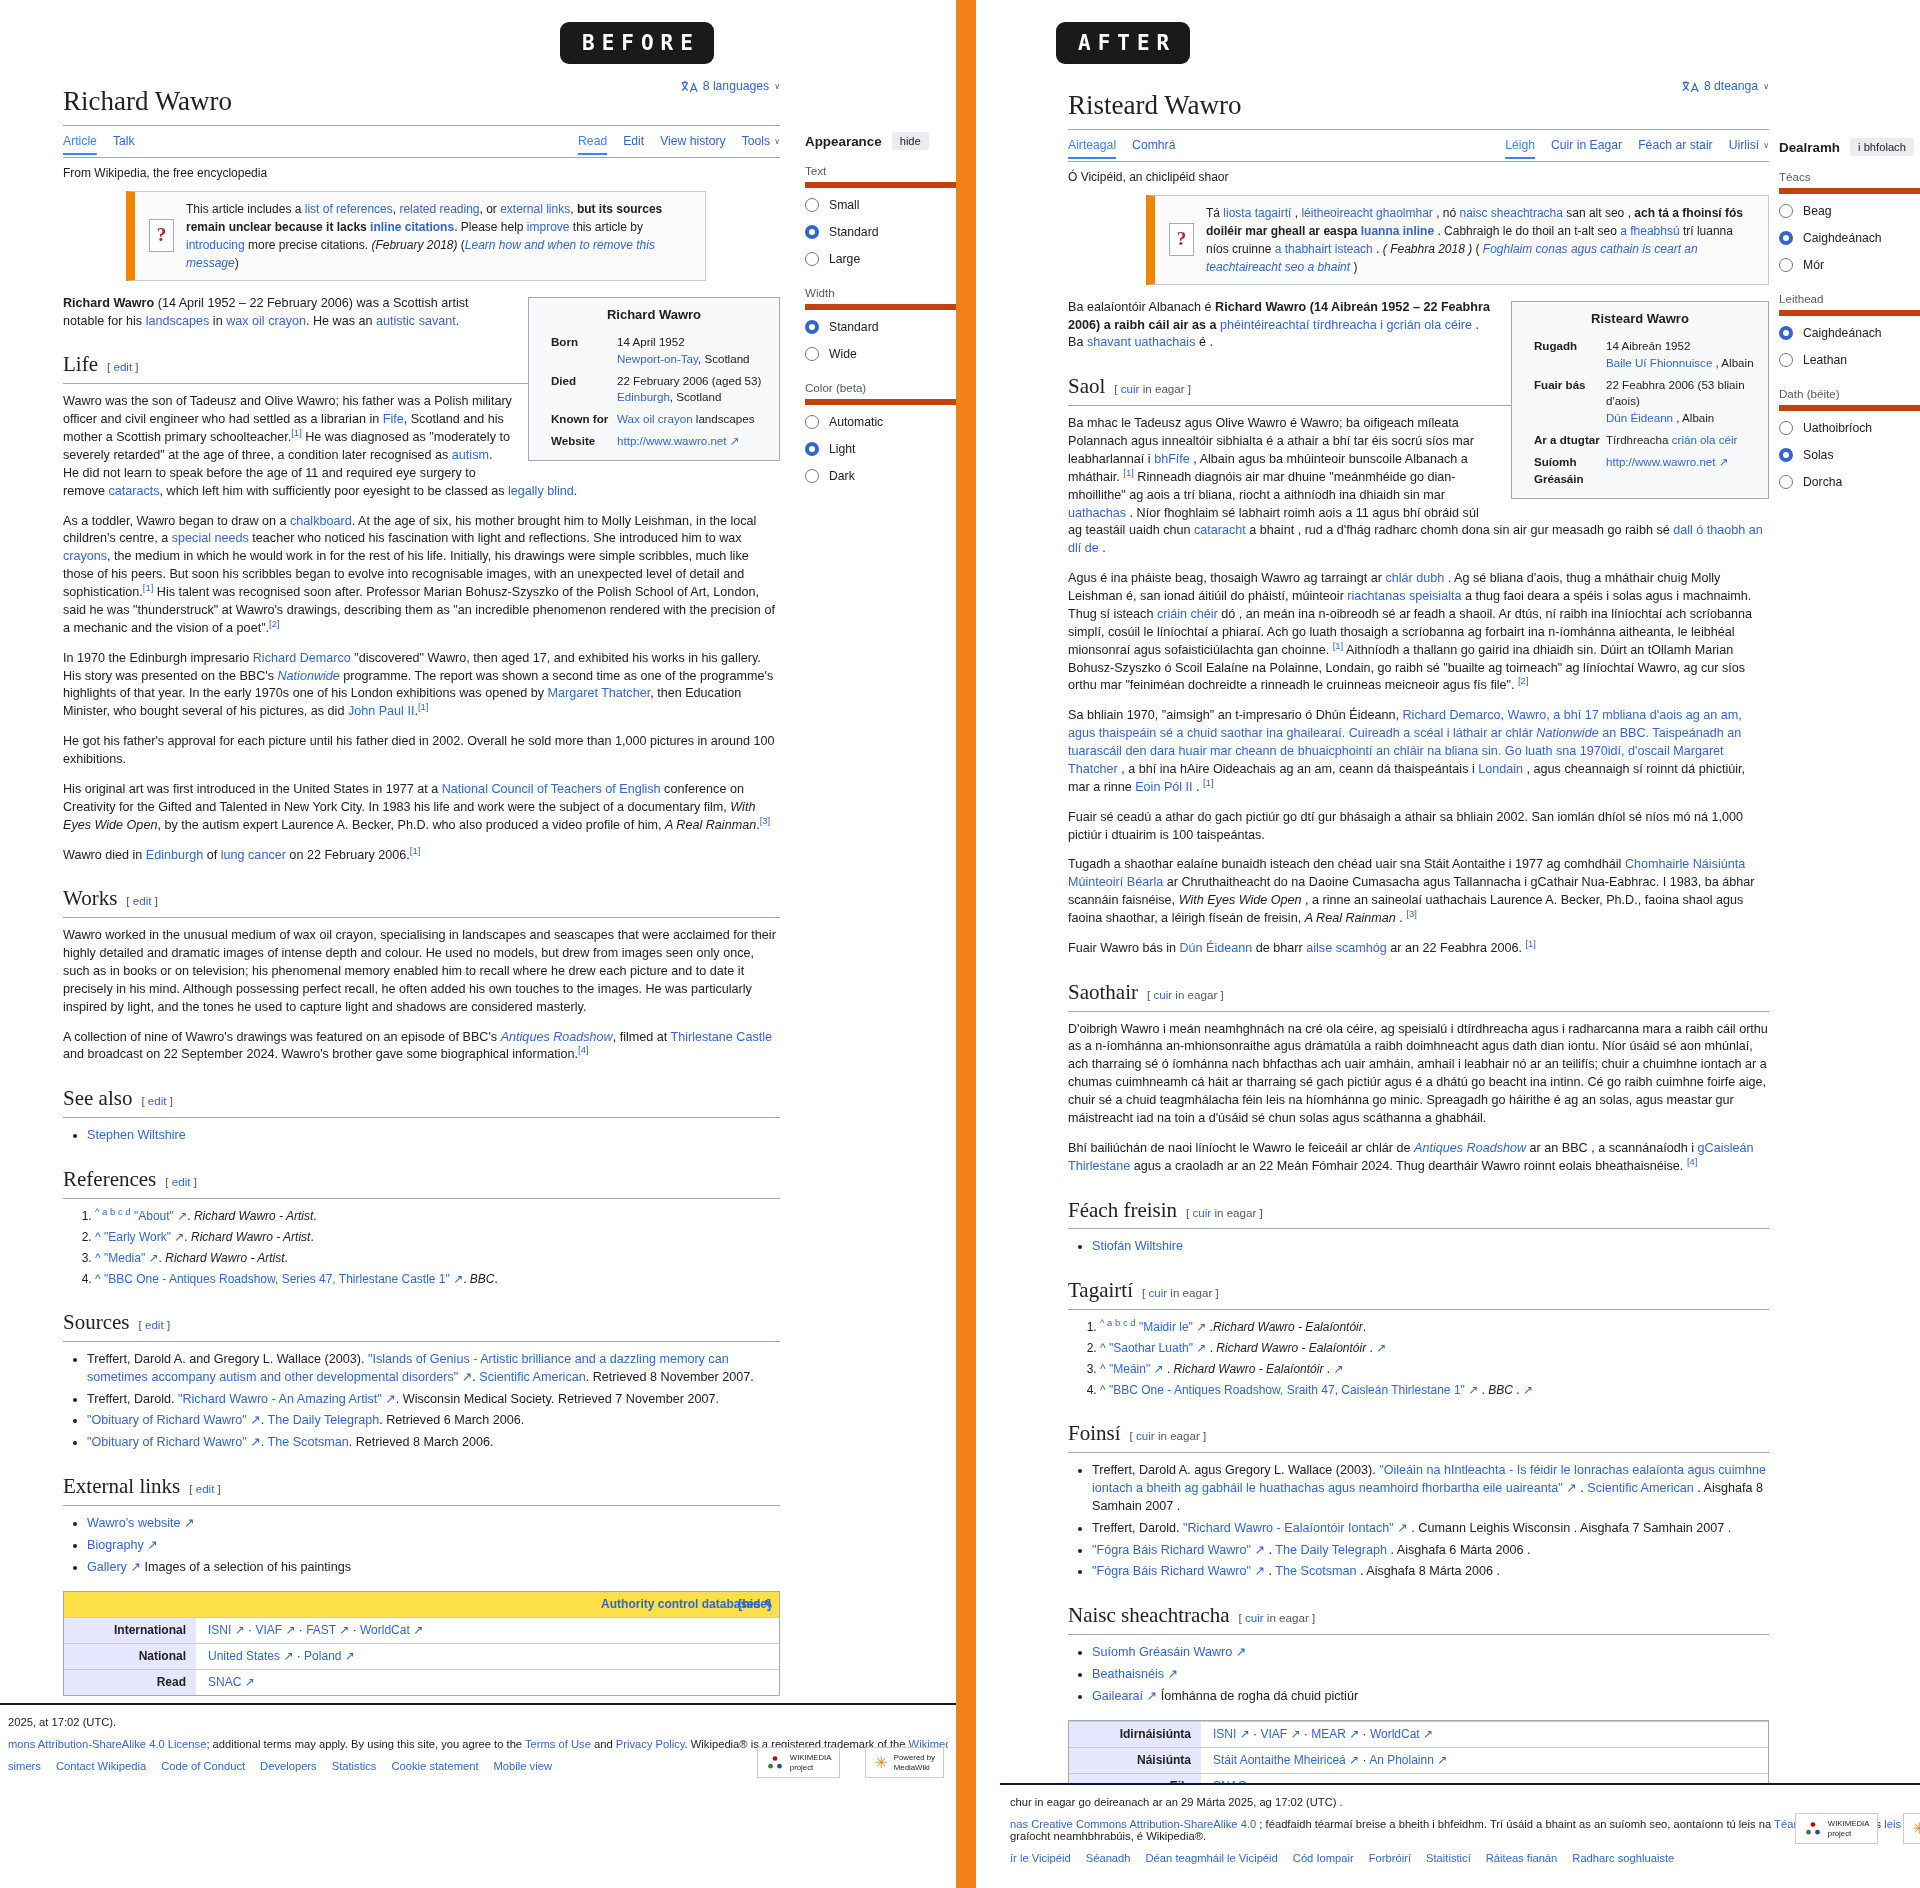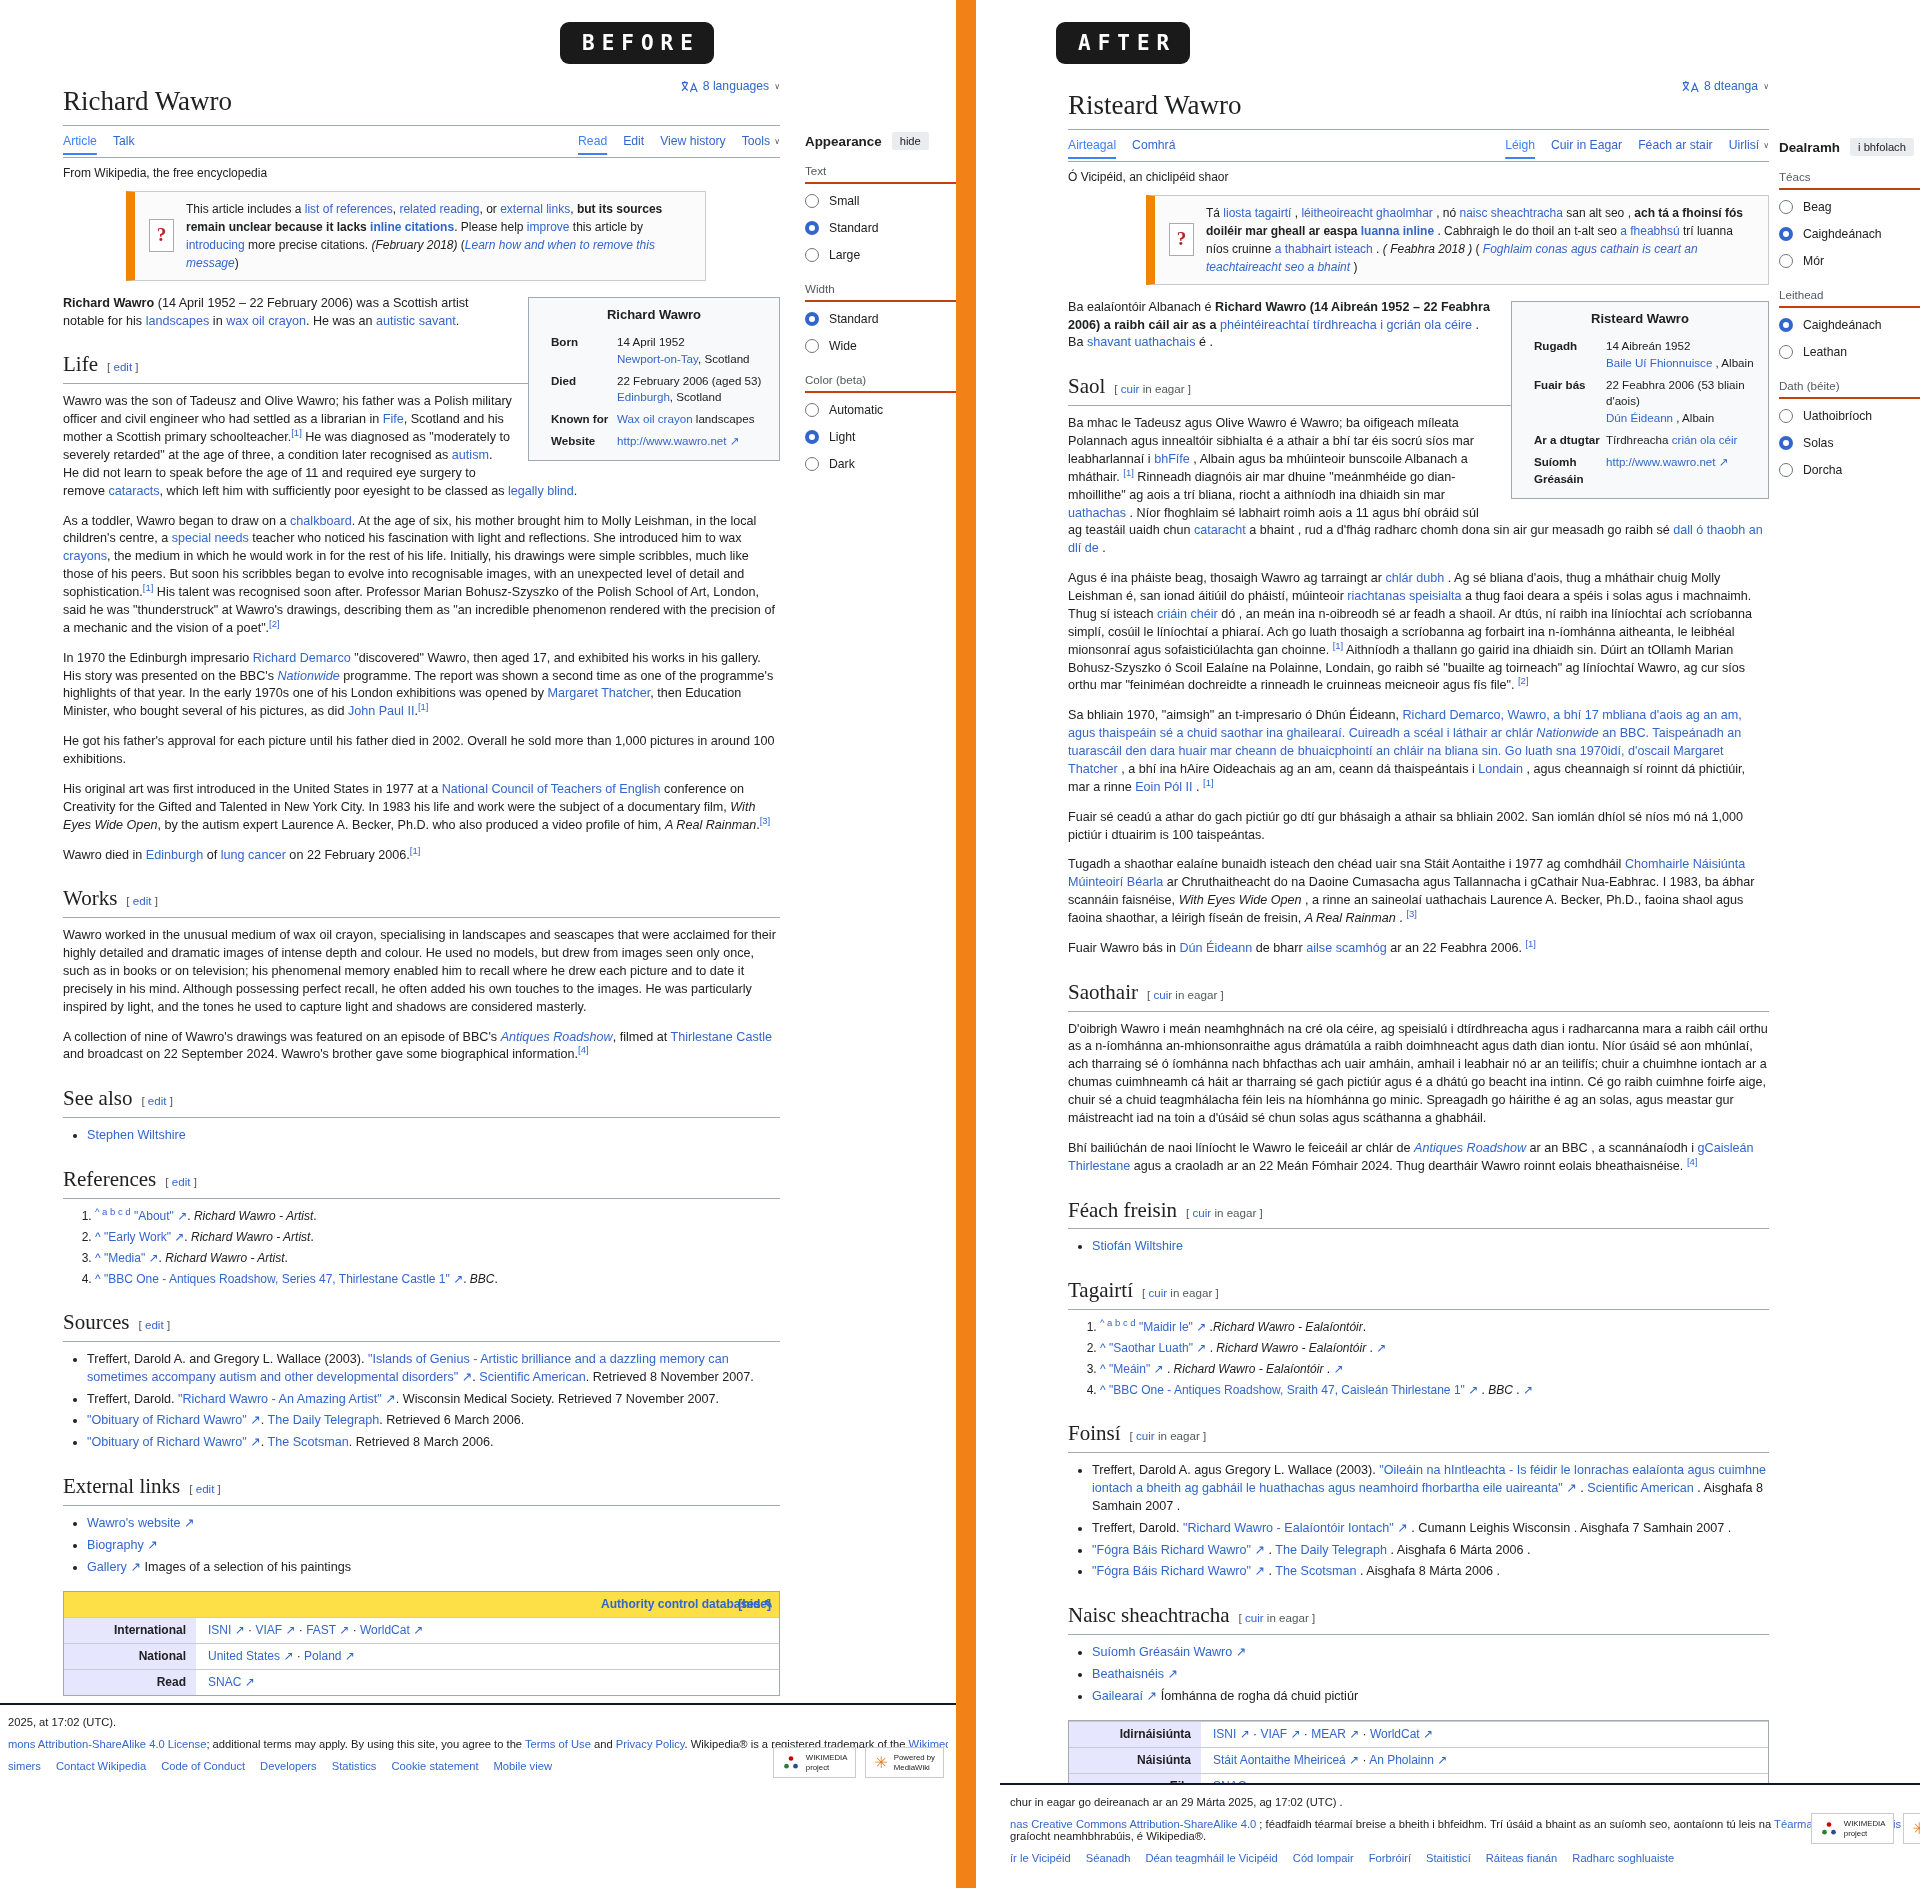--- a/index.html
+++ b/index.html
@@ -72,35 +72,35 @@
         line-height:1.9;margin:10px 0;clear:both;}
   .cat + .cat::before{content:" | ";color:#54595d;}
   .catlabel{margin-right:6px;}
 
   .spanel{position:absolute;width:152px;font-size:12.2px;z-index:4;}
   #page-left .spanel{left:805px;top:132px;}
   #page-right .spanel{left:779px;top:138px;}
   .sp-head{display:flex;align-items:center;gap:10px;font-weight:bold;font-size:13.4px;margin-bottom:8px;}
   .chip{background:#eaecf0;color:#202122;font-weight:400;font-size:11.2px;
         padding:3px 8px;border-radius:2px;cursor:pointer;}
-  .sp-group{color:#54595d;font-size:11.6px;border-bottom:2px solid #c2410c;
+  .sp-group{color:#54595d;font-size:11.6px;border-bottom:6px solid #c2410c;
             padding-bottom:5px;margin:14px 0 3px;}
   .opt{display:flex;align-items:center;gap:10px;padding:6.5px 0;cursor:pointer;}
   .radio{width:14px;height:14px;border-radius:50%;border:1px solid #72777d;
          background:#fff;box-sizing:border-box;flex:0 0 auto;}
   .radio.on{border:4.5px solid #36c;}
 
   .pfooter{position:absolute;left:0;right:0;bottom:0;background:#fff;
            border-top:2px solid #0f172a;padding:11px 8px 0;font-size:11.2px;z-index:6;}
   #page-left .pfooter{top:1703px;}
   #page-right .pfooter{top:1783px;padding-left:10px;}
   .frow{margin:0 0 10px;}
   .nowrap{white-space:nowrap;overflow:hidden;}
   .flinks .flink{margin-right:15px;}
-  .fbadges{position:absolute;display:flex;gap:9px;}
+  .fbadges{position:absolute;display:flex;gap:25px;}
   #page-left .fbadges{top:42px;right:12px;}
   #page-right .fbadges{top:28px;right:-38px;}
   .fbadge{display:flex;align-items:center;gap:6px;border:1px solid #c8ccd1;background:#fff;
           padding:5px 8px;font-size:7.8px;line-height:1.2;white-space:nowrap;}
   .mwicon{font-size:16px;color:#ef7d1a;}
 </style>
 </head>
 <body>
 
 <div class="page" id="page-left">

